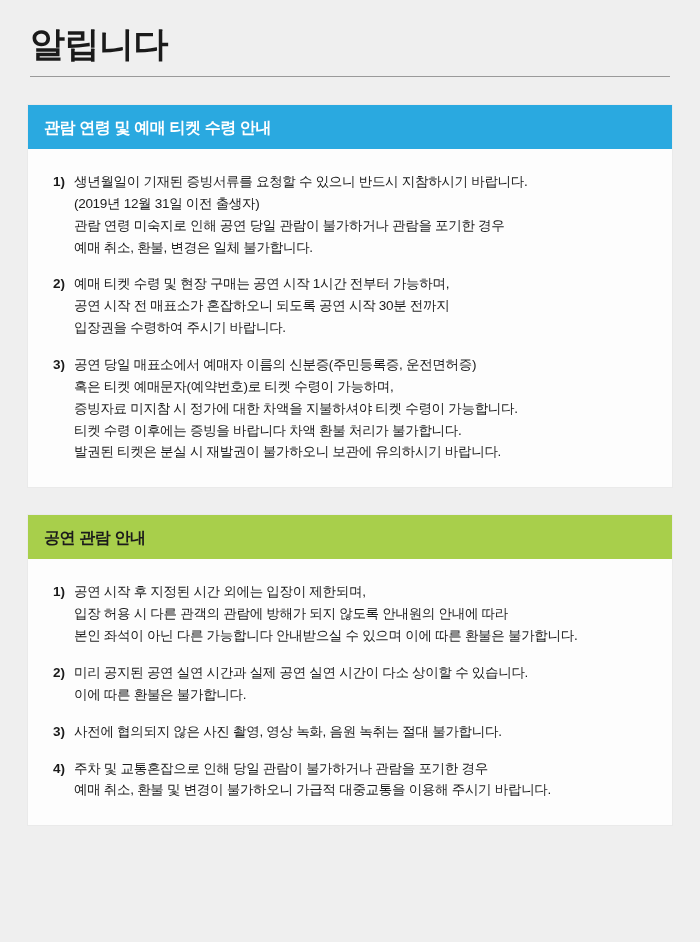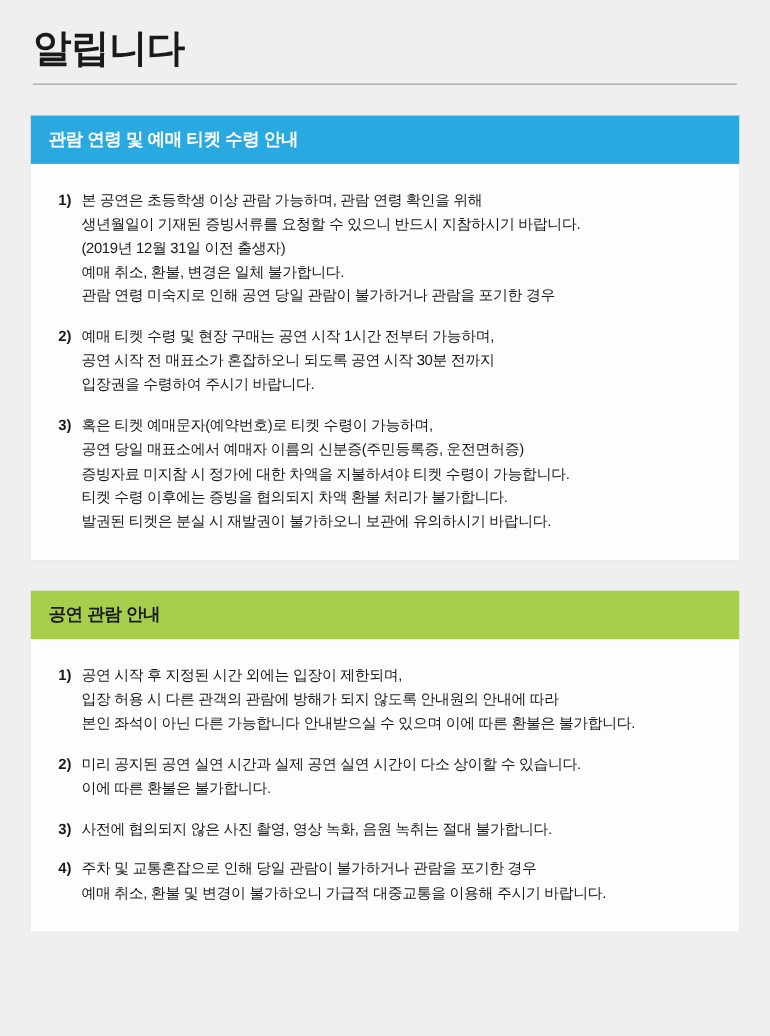--- a/index.html
+++ b/index.html
@@ -88,44 +88,43 @@
   <h1 class="page-title">알립니다</h1>
   <hr class="title-rule">
 
   <div class="section">
     <div class="section-header blue">관람 연령 및 예매 티켓 수령 안내</div>
     <div class="section-body">
 
       <div class="item">
         <div class="item-num">1)</div>
         <div class="item-lines">
-          <div class="line">본 공연은 초등학생 이상 관람 가능하며, 관람 연령 확인을 위해</div>
           <div class="line">생년월일이 기재된 증빙서류를 요청할 수 있으니 반드시 지참하시기 바랍니다.</div>
           <div class="line">(2019년 12월 31일 이전 출생자)</div>
+          <div class="line">관람 연령 미숙지로 인해 공연 당일 관람이 불가하거나 관람을 포기한 경우</div>
           <div class="line">예매 취소, 환불, 변경은 일체 불가합니다.</div>
-          <div class="line">관람 연령 미숙지로 인해 공연 당일 관람이 불가하거나 관람을 포기한 경우</div>
         </div>
       </div>
 
       <div class="item">
         <div class="item-num">2)</div>
         <div class="item-lines">
           <div class="line">예매 티켓 수령 및 현장 구매는 공연 시작 1시간 전부터 가능하며,</div>
           <div class="line">공연 시작 전 매표소가 혼잡하오니 되도록 공연 시작 30분 전까지</div>
           <div class="line">입장권을 수령하여 주시기 바랍니다.</div>
         </div>
       </div>
 
       <div class="item">
         <div class="item-num">3)</div>
         <div class="item-lines">
+          <div class="line">공연 당일 매표소에서 예매자 이름의 신분증(주민등록증, 운전면허증)</div>
           <div class="line">혹은 티켓 예매문자(예약번호)로 티켓 수령이 가능하며,</div>
-          <div class="line">공연 당일 매표소에서 예매자 이름의 신분증(주민등록증, 운전면허증)</div>
           <div class="line">증빙자료 미지참 시 정가에 대한 차액을 지불하셔야 티켓 수령이 가능합니다.</div>
-          <div class="line">티켓 수령 이후에는 증빙을 협의되지 차액 환불 처리가 불가합니다.</div>
+          <div class="line">티켓 수령 이후에는 증빙을 바랍니다 차액 환불 처리가 불가합니다.</div>
           <div class="line">발권된 티켓은 분실 시 재발권이 불가하오니 보관에 유의하시기 바랍니다.</div>
         </div>
       </div>
 
     </div>
   </div>
 
   <div class="section">
     <div class="section-header green">공연 관람 안내</div>
     <div class="section-body">

